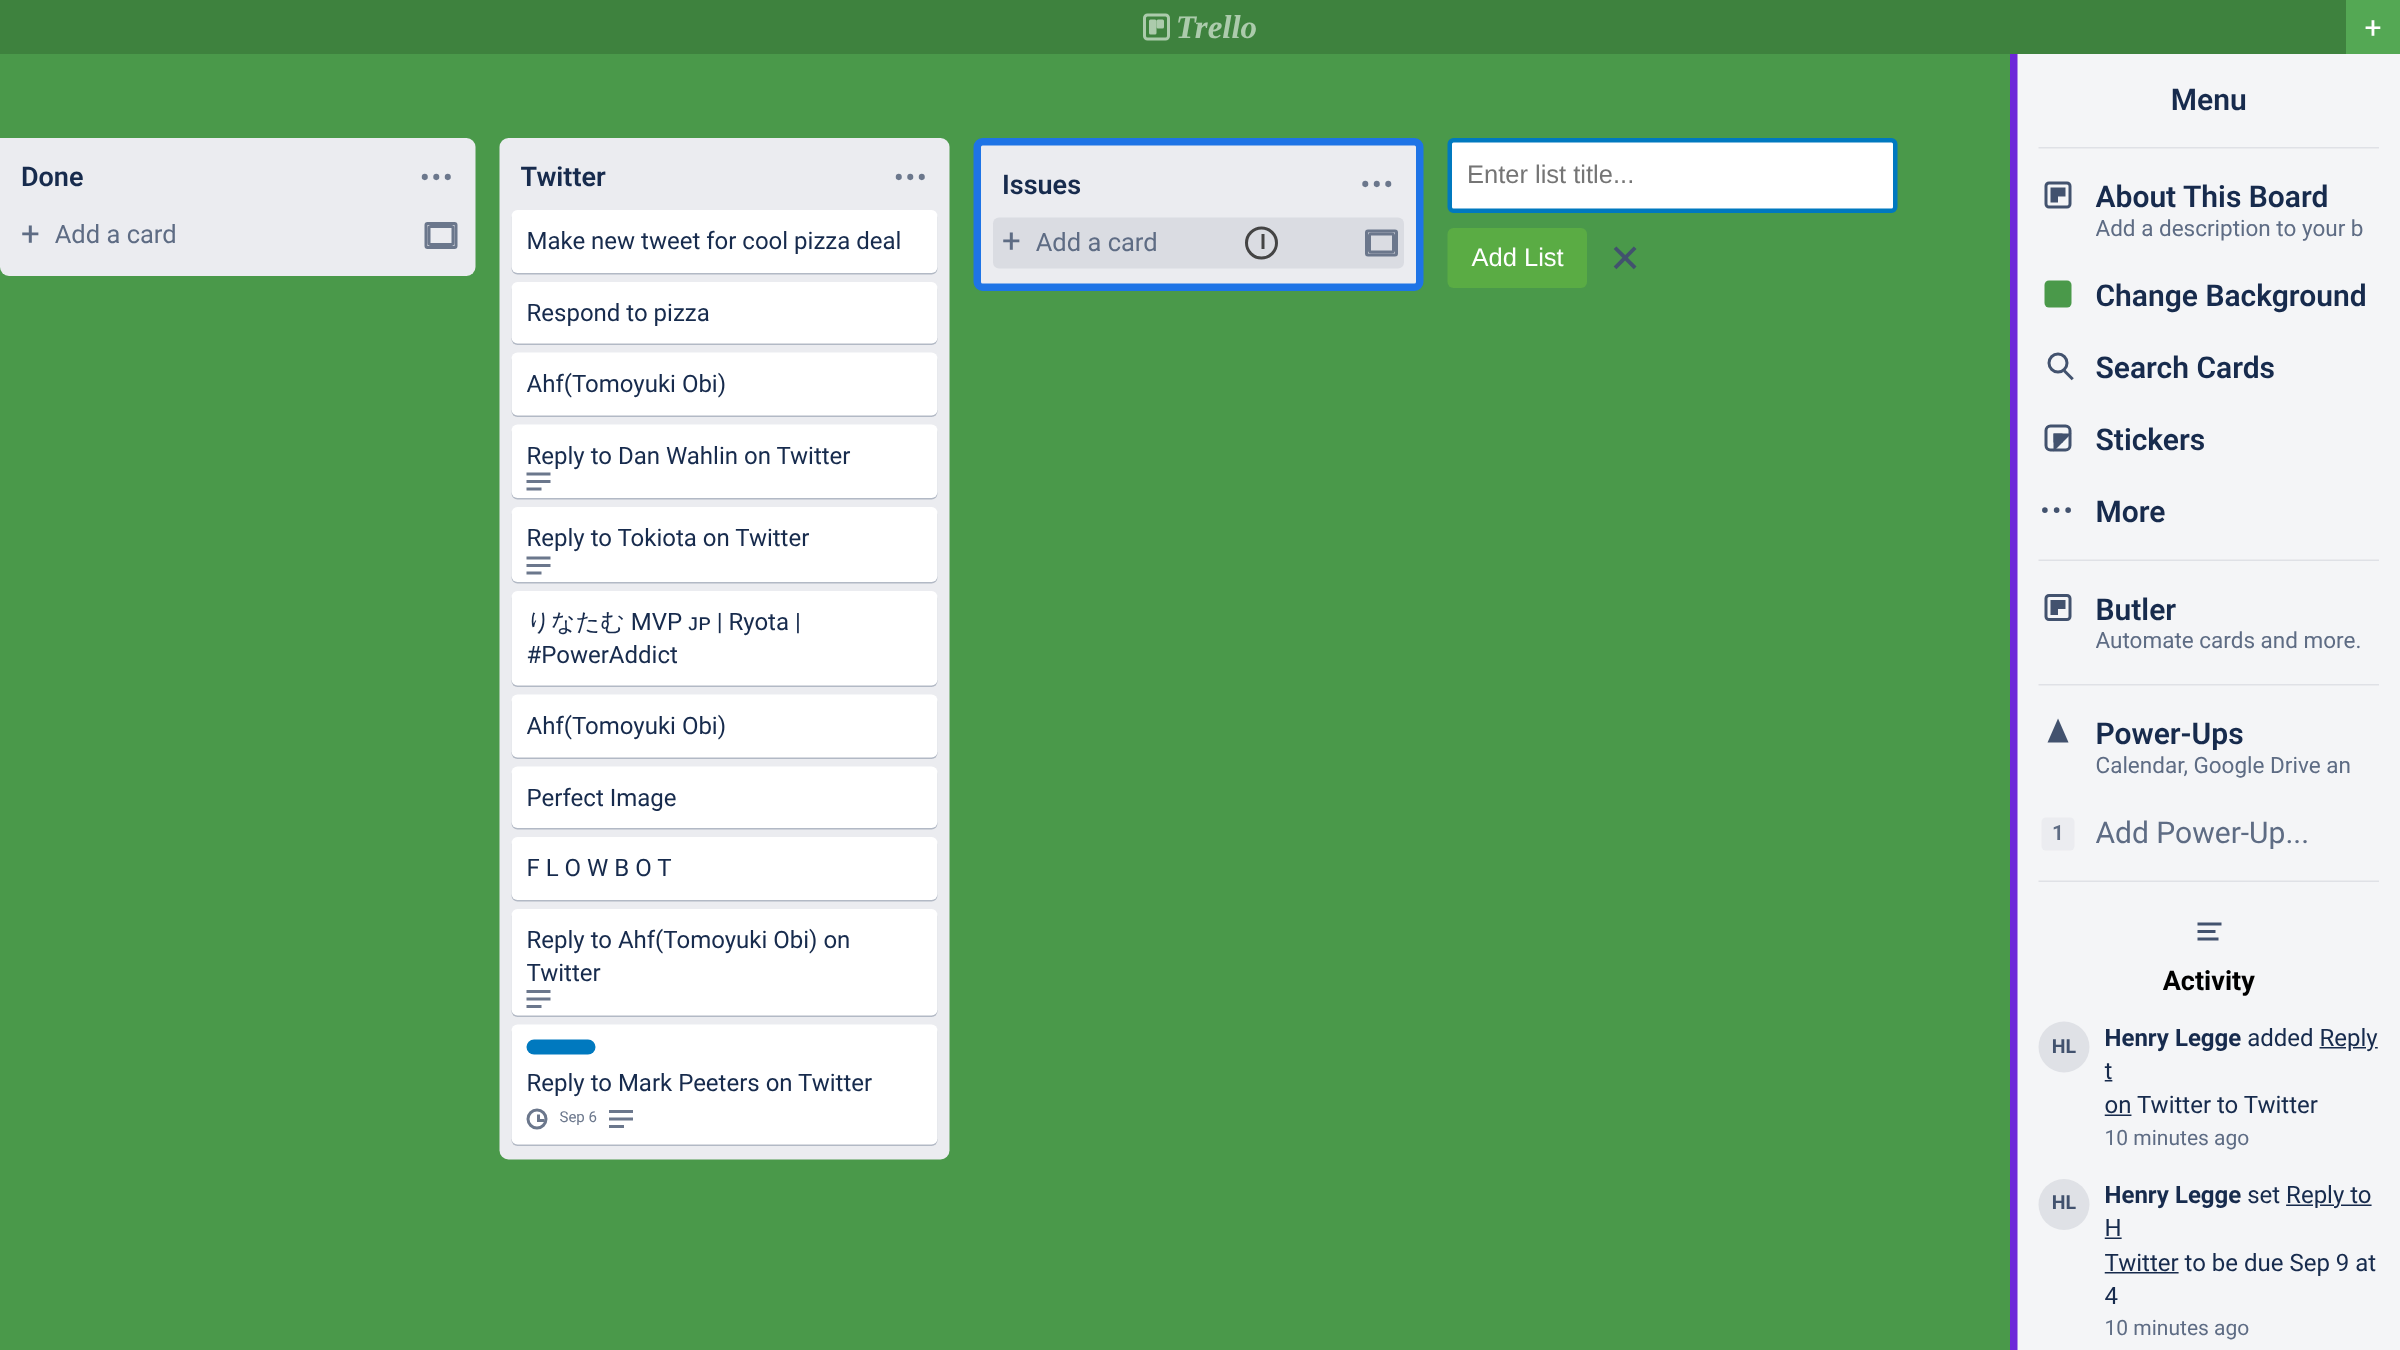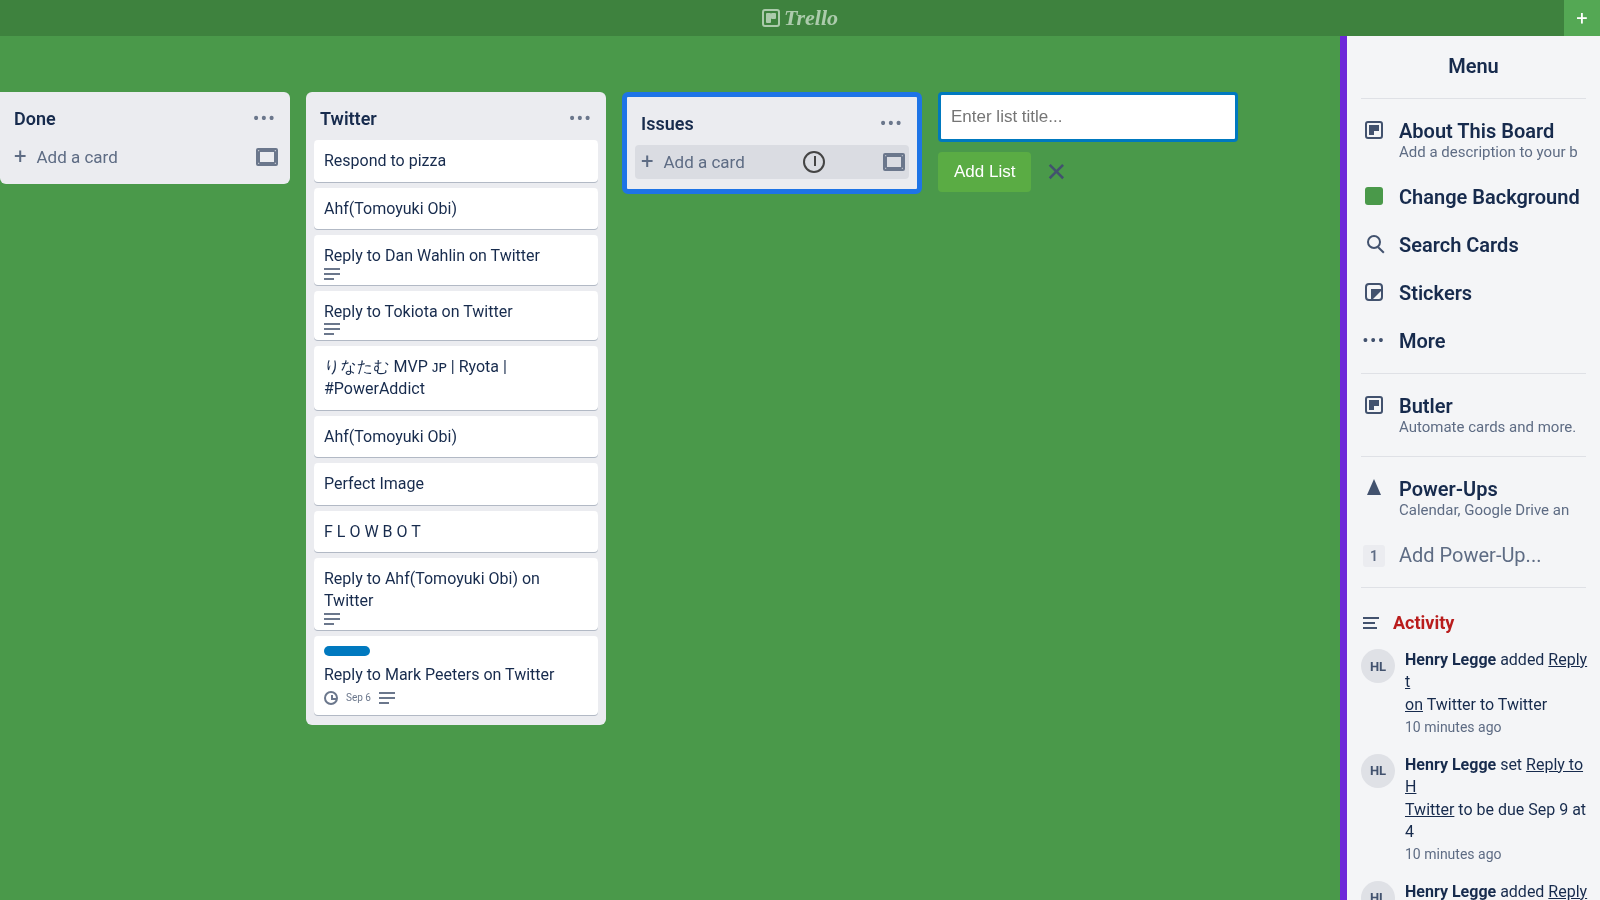--- a/index.html
+++ b/index.html
@@ -57,21 +57,21 @@
   }
   .butler-hat { width:18px; height:10px; background:#fff; border-radius:3px 3px 0 0; position:relative; }
   .butler-hat::after { content:""; position:absolute; bottom:-3px; left:-4px; width:26px; height:3px; background:#fff; border-radius:2px;}
   
   .board {
     position:absolute; top:92px; left:0; right:0; bottom:0;
     display:flex; align-items:flex-start; gap:16px;
     padding-left:0;
   }
   .list {
-    background:#ebecf0; border-radius:6px; width:290px;
+    background:#ebecf0; border-radius:6px; width:317px;
     padding:10px 8px 10px 8px;
     display:flex; flex-direction:column; gap:6px;
     flex-shrink:0;
   }
   .list.wide { width:300px; }
   .list.first { border-top-left-radius:0; border-bottom-left-radius:6px; margin-left:0;}
   .list-header {
     display:flex; align-items:center; justify-content:space-between;
     padding:4px 6px 4px 6px;
   }
@@ -130,21 +130,21 @@
     margin-top:10px; display:flex; align-items:center; gap:14px;
   }
   .add-list-btn {
     background:#5aac44; color:#fff; border:none; border-radius:4px;
     padding:10px 16px; font-size:17px; font-weight:500; cursor:pointer;
   }
   .close-x { font-size:26px; color:#42526e; cursor:pointer; }
   
   .menu-panel {
     position:absolute; top:36px; right:0; bottom:0; width:260px;
-    background:#f4f5f7; border-left:7px solid #6d28d9;
+    background:#f4f5f7; border-left:5px solid #6d28d9;
     overflow:hidden;
   }
   .menu-title {
     text-align:center; font-size:20px; font-weight:600; color:#172b4d;
     padding:18px 0 12px 0;
   }
   .menu-list { padding:0 14px; }
   .menu-item {
     display:flex; align-items:flex-start; gap:14px;
     padding:12px 2px; cursor:pointer; color:#172b4d;
@@ -155,21 +155,21 @@
   .menu-item .mi-sub   { font-size:15px; color:#5e6c84; white-space:nowrap; overflow:hidden; text-overflow:ellipsis;}
   .mi-square { width:18px; height:18px; border-radius:3px; background:#4a994a; }
   .divider { height:1px; background:#dfe1e6; margin:8px 14px; }
   .powerup-count {
     width:22px; height:22px; border-radius:3px; background:#ebecf0;
     color:#5e6c84; display:flex; align-items:center; justify-content:center;
     font-size:14px; font-weight:600;
   }
   .activity-head {
     display:flex; align-items:center; gap:14px; padding:16px 16px 8px 16px;
-    font-size:18px; font-weight:700; color:#b91c1c;
+    font-size:18px; font-weight:700; color:#000000;flex-direction:column;
   }
   .activity-list { padding:0 10px 0 12px; }
   .activity-item {
     display:flex; gap:10px; padding:8px 2px; font-size:16px; color:#172b4d;
   }
   .avatar {
     width:34px; height:34px; border-radius:50%; background:#dfe1e6;
     display:flex; align-items:center; justify-content:center;
     font-size:13px; font-weight:700; color:#42526e; flex-shrink:0;
   }
@@ -329,20 +329,23 @@
       <span class="template-icon"></span>
     </div>
   </div>
 
   <div class="list wide" id="twitter-list">
     <div class="list-header">
       <span class="list-title">Twitter</span>
       <span class="list-menu">•••</span>
     </div>
 
+  <div class="card">
+        <div>Make new tweet for cool pizza deal</div>
+      </div>
       <div class="card">
         <div>Respond to pizza</div>
       </div>
       <div class="card">
         <div>Ahf(Tomoyuki Obi)</div>
       </div>
       <div class="card">
         <div>Reply to Dan Wahlin on Twitter</div>
         <div class="badges">
           <span class="desc-lines"></span>

